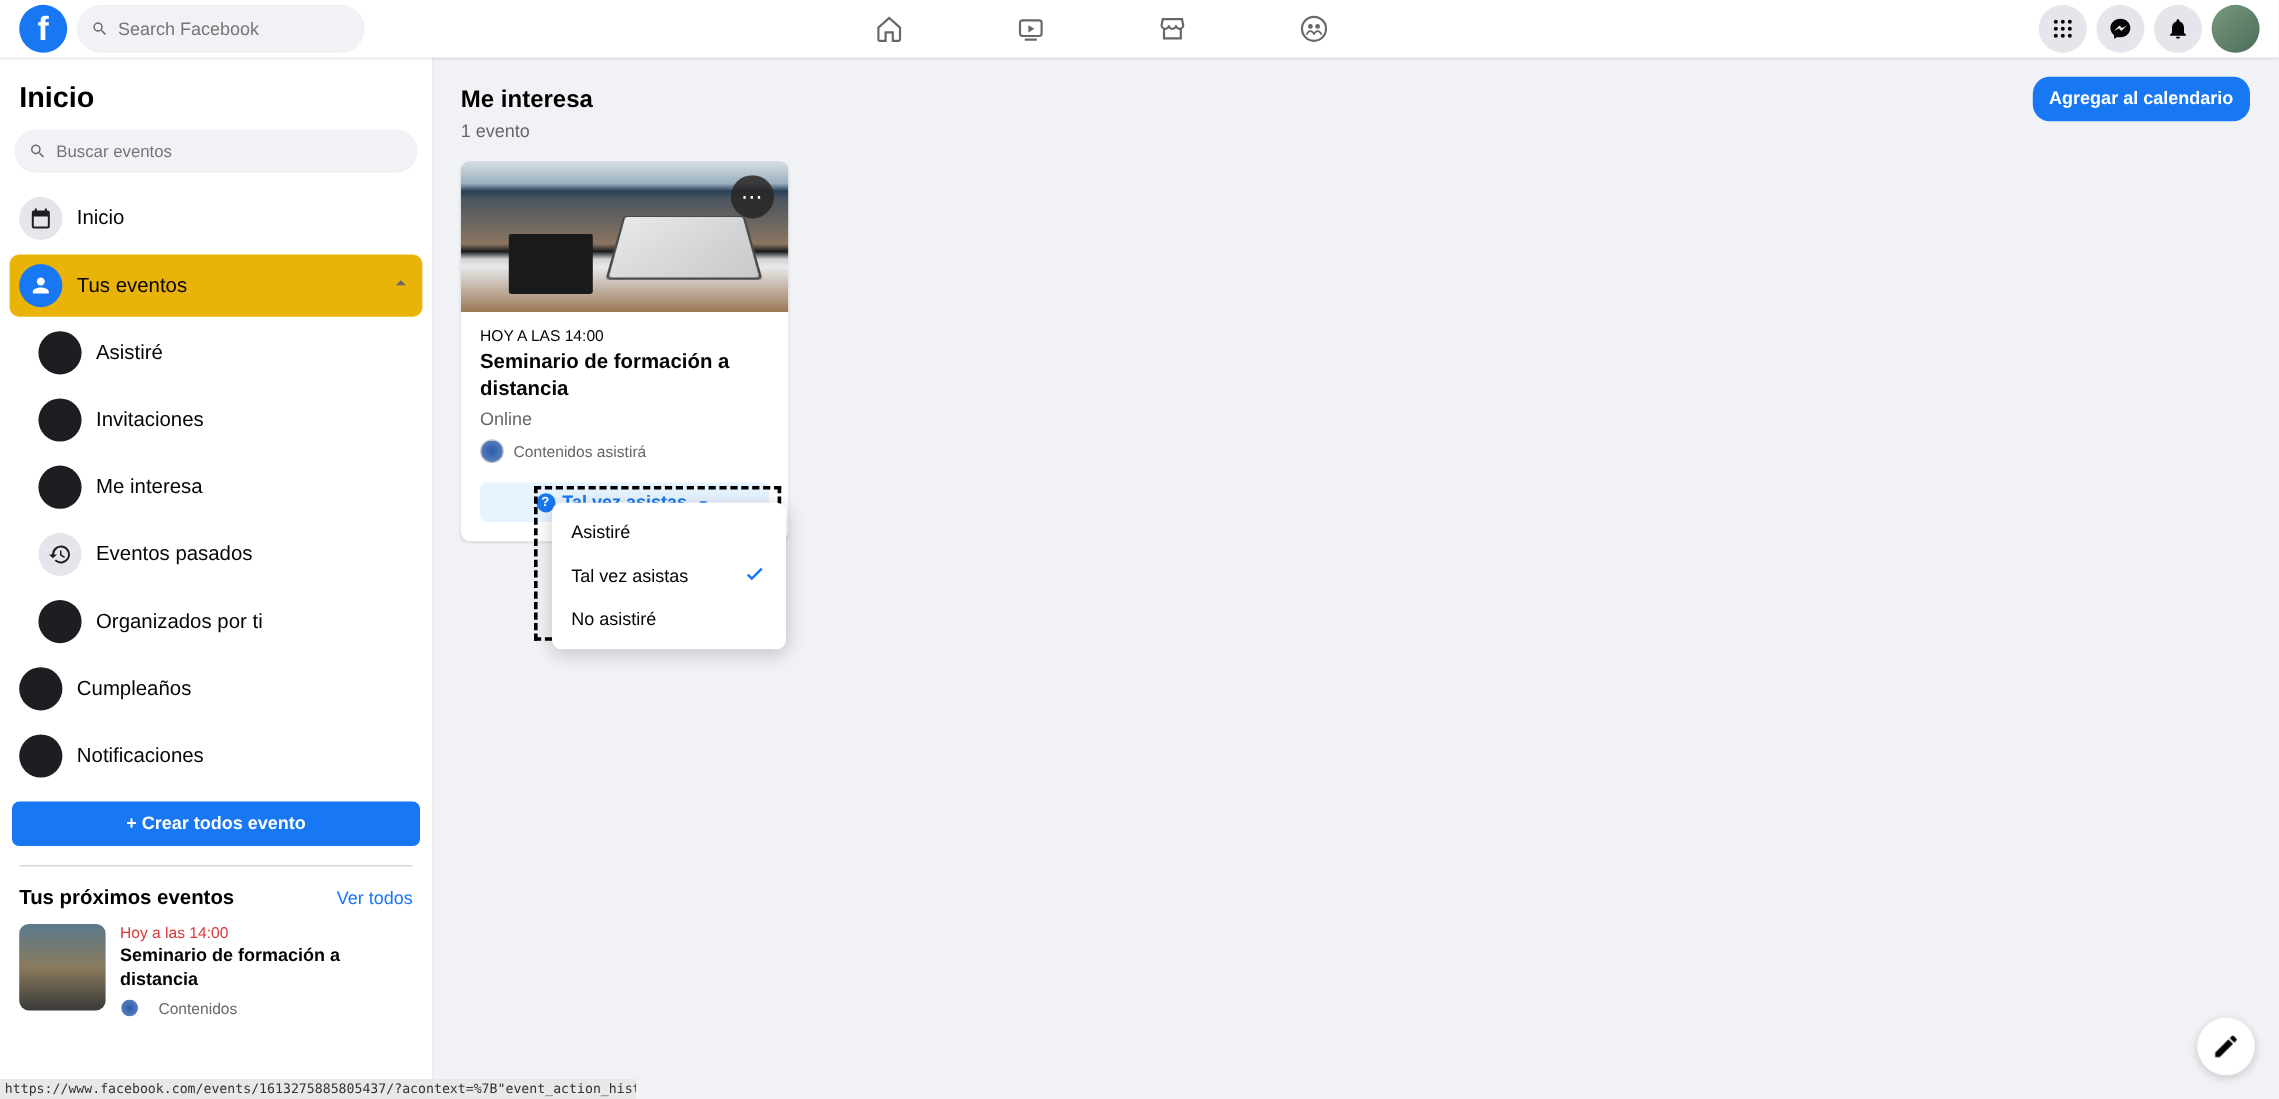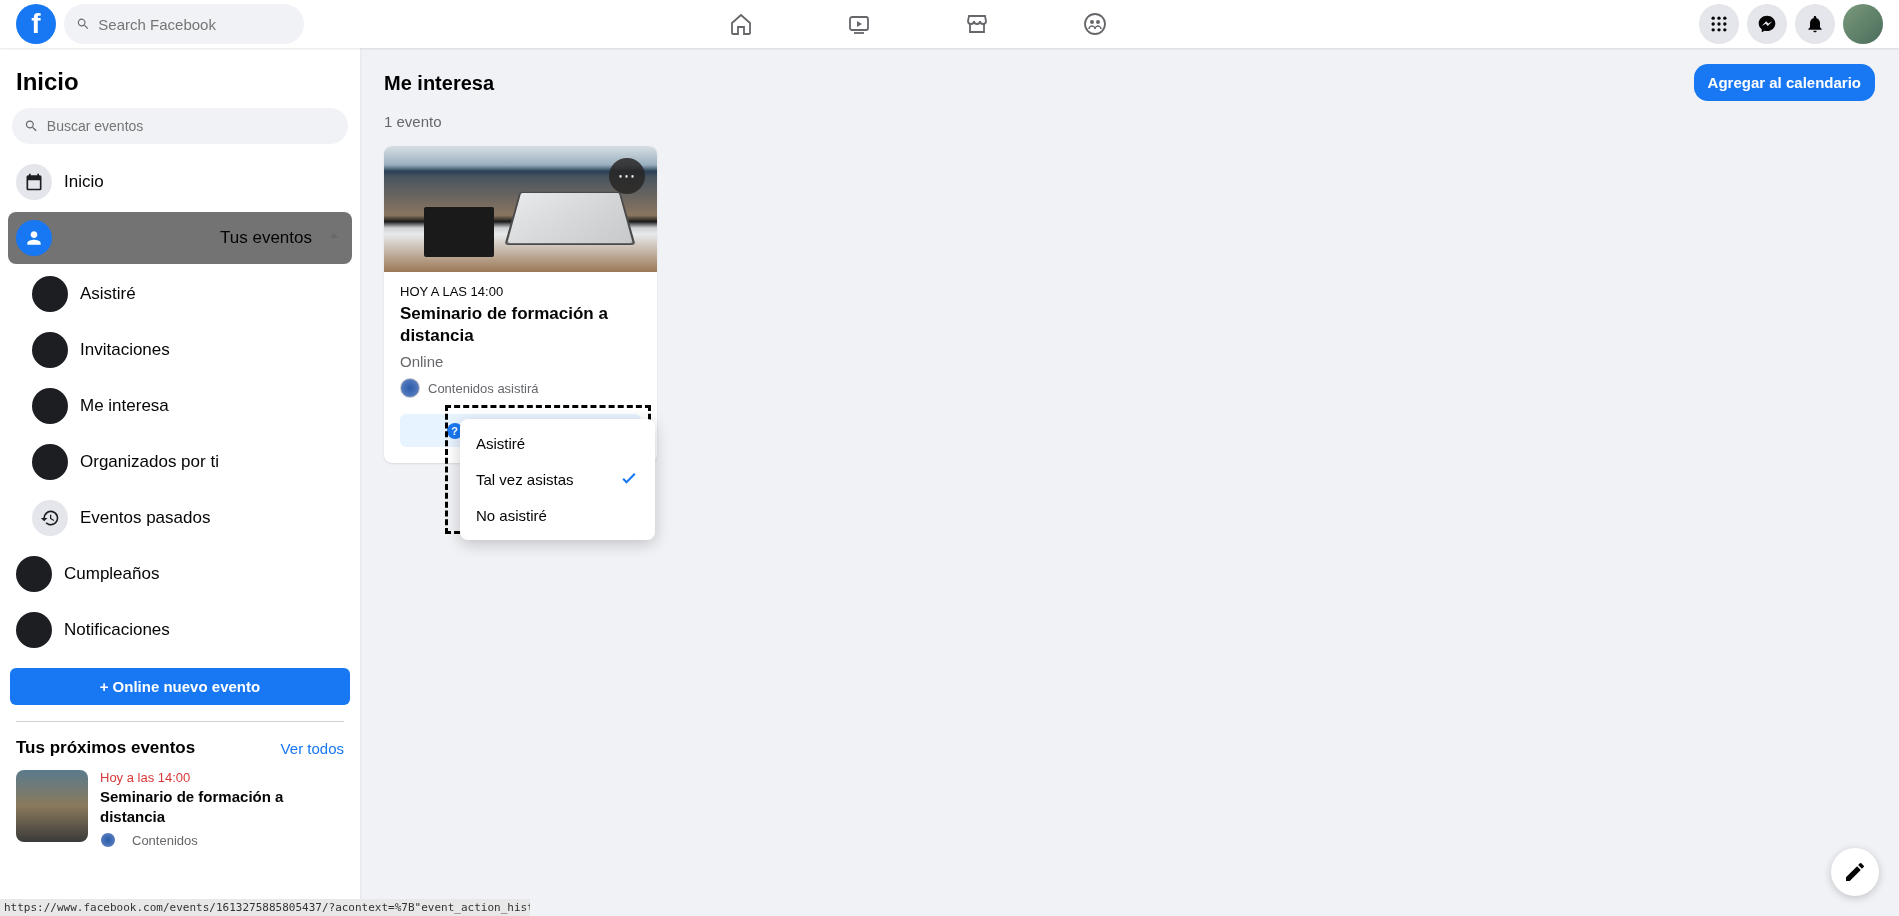--- a/index.html
+++ b/index.html
@@ -18,21 +18,21 @@
 .nav-icon-btn { width: 40px; height: 40px; background: #e4e6eb; border-radius: 50%; display: flex; align-items: center; justify-content: center; cursor: pointer; }
 .nav-icon-btn svg { width: 20px; height: 20px; fill: #050505; }
 .avatar { width: 40px; height: 40px; border-radius: 50%; background: linear-gradient(135deg, #7a9b7c, #4a6b5a); cursor: pointer; }
 
 
 .sidebar { position: fixed; top: 48px; left: 0; width: 360px; height: calc(100vh - 48px); background: #fff; padding: 12px 8px; overflow-y: auto; box-shadow: 1px 0 2px rgba(0,0,0,0.05); }
 .sidebar h1 { font-size: 24px; font-weight: bold; padding: 8px; margin-bottom: 4px; }
 .sidebar-search { background: #f0f2f5; border-radius: 50px; height: 36px; display: flex; align-items: center; padding: 0 12px; gap: 8px; margin: 4px; }
 .sidebar-search input { border: none; background: transparent; outline: none; font-size: 14px; color: #65676b; width: 100%; }
 .sidebar-item { display: flex; align-items: center; padding: 8px; border-radius: 8px; cursor: pointer; gap: 12px; margin-top: 4px; }
-.sidebar-item.active { background: #737373; text-align: right; }
+.sidebar-item.active { background: #eab308; }
 .sidebar-item .icon { width: 36px; height: 36px; border-radius: 50%; background: #e4e6eb; display: flex; align-items: center; justify-content: center; flex-shrink: 0; }
 .sidebar-item.active .icon { background: #1877f2; }
 .sidebar-item.active .icon svg { fill: #fff; }
 .sidebar-item .icon svg { width: 20px; height: 20px; fill: #1c1e21; }
 .sidebar-item .label { font-size: 17px; color: #050505; font-weight: 500; flex: 1; }
 .sidebar-item .chevron { margin-left: auto; }
 .sidebar-item .chevron svg { width: 20px; height: 20px; fill: #65676b; }
 .sub-items { margin-left: 16px; }
 .sub-items .sidebar-item .icon { width: 36px; height: 36px; }
 .create-btn { background: #1877f2; color: #fff; border: none; border-radius: 6px; padding: 10px; font-size: 15px; font-weight: 600; width: calc(100% - 4px); margin: 12px 2px 0 2px; cursor: pointer; display: flex; align-items: center; justify-content: center; gap: 4px; }
@@ -46,21 +46,21 @@
 .upcoming-event .time { color: #d93838; font-size: 13px; }
 .upcoming-event .title { font-size: 15px; font-weight: 600; color: #050505; line-height: 1.3; }
 .upcoming-event .attendee { display: flex; align-items: center; gap: 16px; font-size: 13px; color: #65676b; margin-top: 4px; }
 .upcoming-event .attendee .mini { width: 16px; height: 16px; border-radius: 50%; background: radial-gradient(circle, #2a5caa 0%, #6a8ac5 100%); border: 1px solid #fff; }
 
 
 .main { margin-left: 360px; margin-top: 48px; padding: 16px 24px; }
 .main-header { display: flex; justify-content: space-between; align-items: flex-start; }
 .add-cal-btn { background: #1877f2; color: #fff; border: none; border-radius: 14px; padding: 10px 14px; font-size: 15px; font-weight: 600; cursor: pointer; }
 .section-title { font-size: 20px; font-weight: bold; margin-top: 8px; }
-.section-count { font-size: 15px; color: #65676b; margin-top: 18px; }
+.section-count { font-size: 15px; color: #65676b; margin-top: 6px; }
 
 
 .event-card { width: 273px; background: #fff; border-radius: 8px; margin-top: 16px; box-shadow: 0 1px 2px rgba(0,0,0,0.1); position: relative; overflow: hidden; }
 .event-card .cover { height: 126px; background: linear-gradient(180deg, #d8dfe3 0%, #9ab0bf 15%, #2a4056 20%, #4a5560 25%, #8a7560 55%, #1a1a1a 60%, #d0d2d4 65%, #e8e9eb 70%, #9a7855 100%); position: relative; }
 .event-card .cover::before { content:''; position:absolute; left: 40px; bottom: 15px; width: 70px; height: 50px; background: #1a1a1a; border-radius: 2px; }
 .event-card .cover::after { content:''; position:absolute; right: 30px; bottom: 20px; width: 110px; height: 70px; background: linear-gradient(135deg, #e8e9eb, #c8c9cb); border: 2px solid #4a4a4a; border-radius: 4px; transform: perspective(200px) rotateX(45deg); }
 .event-card .more-btn { position: absolute; top: 12px; right: 12px; width: 36px; height: 36px; background: rgba(40,38,36,0.85); border-radius: 50%; display: flex; align-items: center; justify-content: center; cursor: pointer; z-index: 2; color: #fff; font-size: 18px; letter-spacing: 1px; }
 .event-card .body { padding: 12px 16px 16px 16px; }
 .event-card .time { font-size: 13px; color: #050505; font-weight: 500; text-transform: uppercase; }
 .event-card .title { font-size: 17px; font-weight: 600; color: #050505; margin-top: 4px; line-height: 1.3; }
@@ -201,34 +201,34 @@
     </div>
     <div class="sidebar-item">
       <div class="icon" style="background:#1c1e21;">
           <svg viewBox="0 0 24 24" fill="#fff">
             <path d="M12 17.3l6.2 3.7-1.6-7 5.4-4.7-7.1-.6L12 2 9.1 8.7l-7.1.6 5.4 4.7-1.6 7z"></path>
           </svg>
         </div>
       <span class="label">Me interesa</span>
     </div>
     <div class="sidebar-item">
+      <div class="icon">
+          <svg viewBox="0 0 24 24">
+            <path d="M13 3a9 9 0 0 0-9 9H1l3.9 3.9L9 12H6a7 7 0 1 1 2 5l-1.4 1.4A9 9 0 1 0 13 3zm-1 5v5l4.3 2.5.7-1.2-3.5-2.1V8H12z"></path>
+          </svg>
+        </div>
+      <span class="label">Eventos pasados</span>
+    </div>
+    <div class="sidebar-item">
       <div class="icon" style="background:#1c1e21;">
           <svg viewBox="0 0 24 24" fill="#fff">
             <path d="M10 20v-6h4v6h5v-8h3L12 3 2 12h3v8z"></path>
           </svg>
         </div>
       <span class="label">Organizados por ti</span>
-    </div>
-    <div class="sidebar-item">
-      <div class="icon">
-          <svg viewBox="0 0 24 24">
-            <path d="M13 3a9 9 0 0 0-9 9H1l3.9 3.9L9 12H6a7 7 0 1 1 2 5l-1.4 1.4A9 9 0 1 0 13 3zm-1 5v5l4.3 2.5.7-1.2-3.5-2.1V8H12z"></path>
-          </svg>
-        </div>
-      <span class="label">Eventos pasados</span>
     </div>
   </div>
 
   <div class="sidebar-item">
     <div class="icon" style="background:#1c1e21;">
         <svg viewBox="0 0 24 24" fill="#fff">
           <path d="M12 6c1.1 0 2-.9 2-2 0-.4-.1-.7-.3-1L12 0l-1.7 3c-.2.3-.3.6-.3 1 0 1.1.9 2 2 2zm6 3h-5V7h-2v2H6a3 3 0 0 0-3 3v9h18v-9a3 3 0 0 0-3-3z"></path>
         </svg>
       </div>
     <span class="label">Cumpleaños</span>
@@ -237,21 +237,21 @@
     <div class="icon" style="background:#1c1e21;">
         <svg viewBox="0 0 24 24" fill="#fff">
           <path d="M12 22c1.1 0 2-.9 2-2h-4c0 1.1.9 2 2 2zm6-6v-5c0-3.1-1.6-5.6-4.5-6.3V4c0-.8-.7-1.5-1.5-1.5S10.5 3.2 10.5 4v.7C7.6 5.4 6 7.9 6 11v5l-2 2v1h16v-1l-2-2z"></path>
         </svg>
       </div>
     <span class="label">Notificaciones</span>
   </div>
 
   <button class="create-btn">
     <span>+</span>
-    <span>Online nuevo evento</span>
+    <span>Crear todos evento</span>
   </button>
 
   <div class="divider"></div>
 
   <div class="upcoming-header">
     <h3>Tus próximos eventos</h3>
     <a>Ver todos</a>
   </div>
 
   <div class="upcoming-event">

